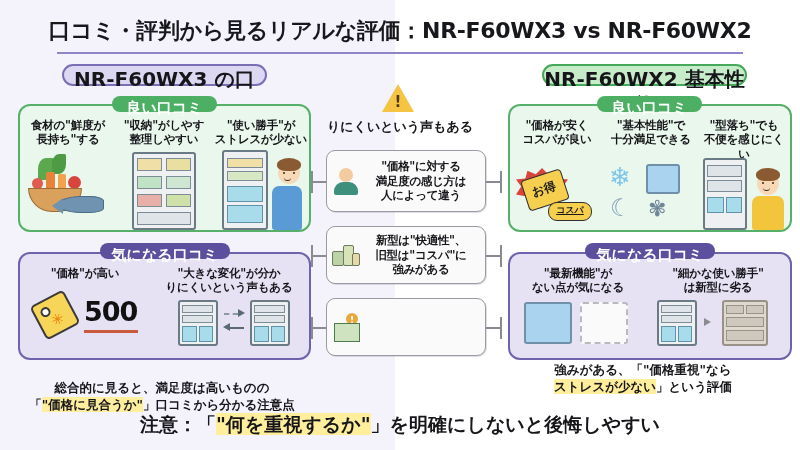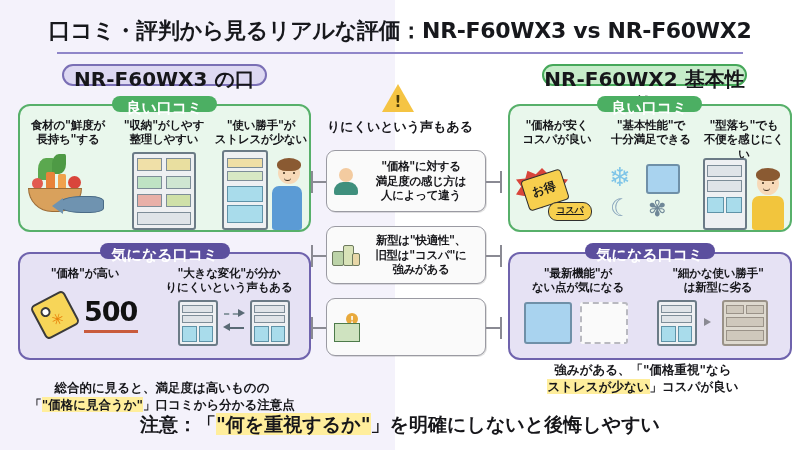--- a/index.html
+++ b/index.html
@@ -331,19 +331,19 @@
     <div class="arrow-r" style="left:704px;top:318px;border-left-color:#8a8a93;"></div>
     <div class="fridge" style="left:722px;top:300px;width:46px;height:46px;background:#ded9cf;border-color:#9a9288;"></div>
     <div class="shelf" style="left:726px;top:305px;width:18px;height:9px;background:#cfc8bc;border-color:#9a9288;"></div>
     <div class="shelf" style="left:746px;top:305px;width:18px;height:9px;background:#cfc8bc;border-color:#9a9288;"></div>
     <div class="shelf" style="left:726px;top:317px;width:38px;height:10px;background:#cfc8bc;border-color:#9a9288;"></div>
     <div class="shelf" style="left:726px;top:330px;width:38px;height:11px;background:#cfc8bc;border-color:#9a9288;"></div>
   </div>
 
   <div class="summary" style="left:490px;top:362px;width:306px;">
     <span>強みがある、「</span><span>"価格重視"</span><span>なら</span><br>
-    <span class="hl">ストレスが少ない</span><span>」コスパが良い</span>
+    <span class="hl">ストレスが少ない</span><span>」という評価</span>
   </div>
 
   <div class="footer">
     <span>注意：「</span><span class="hl">"何を重視するか"</span><span>」を明確にしないと後悔しやすい</span>
   </div>
 </div>
 
 </body></html>

